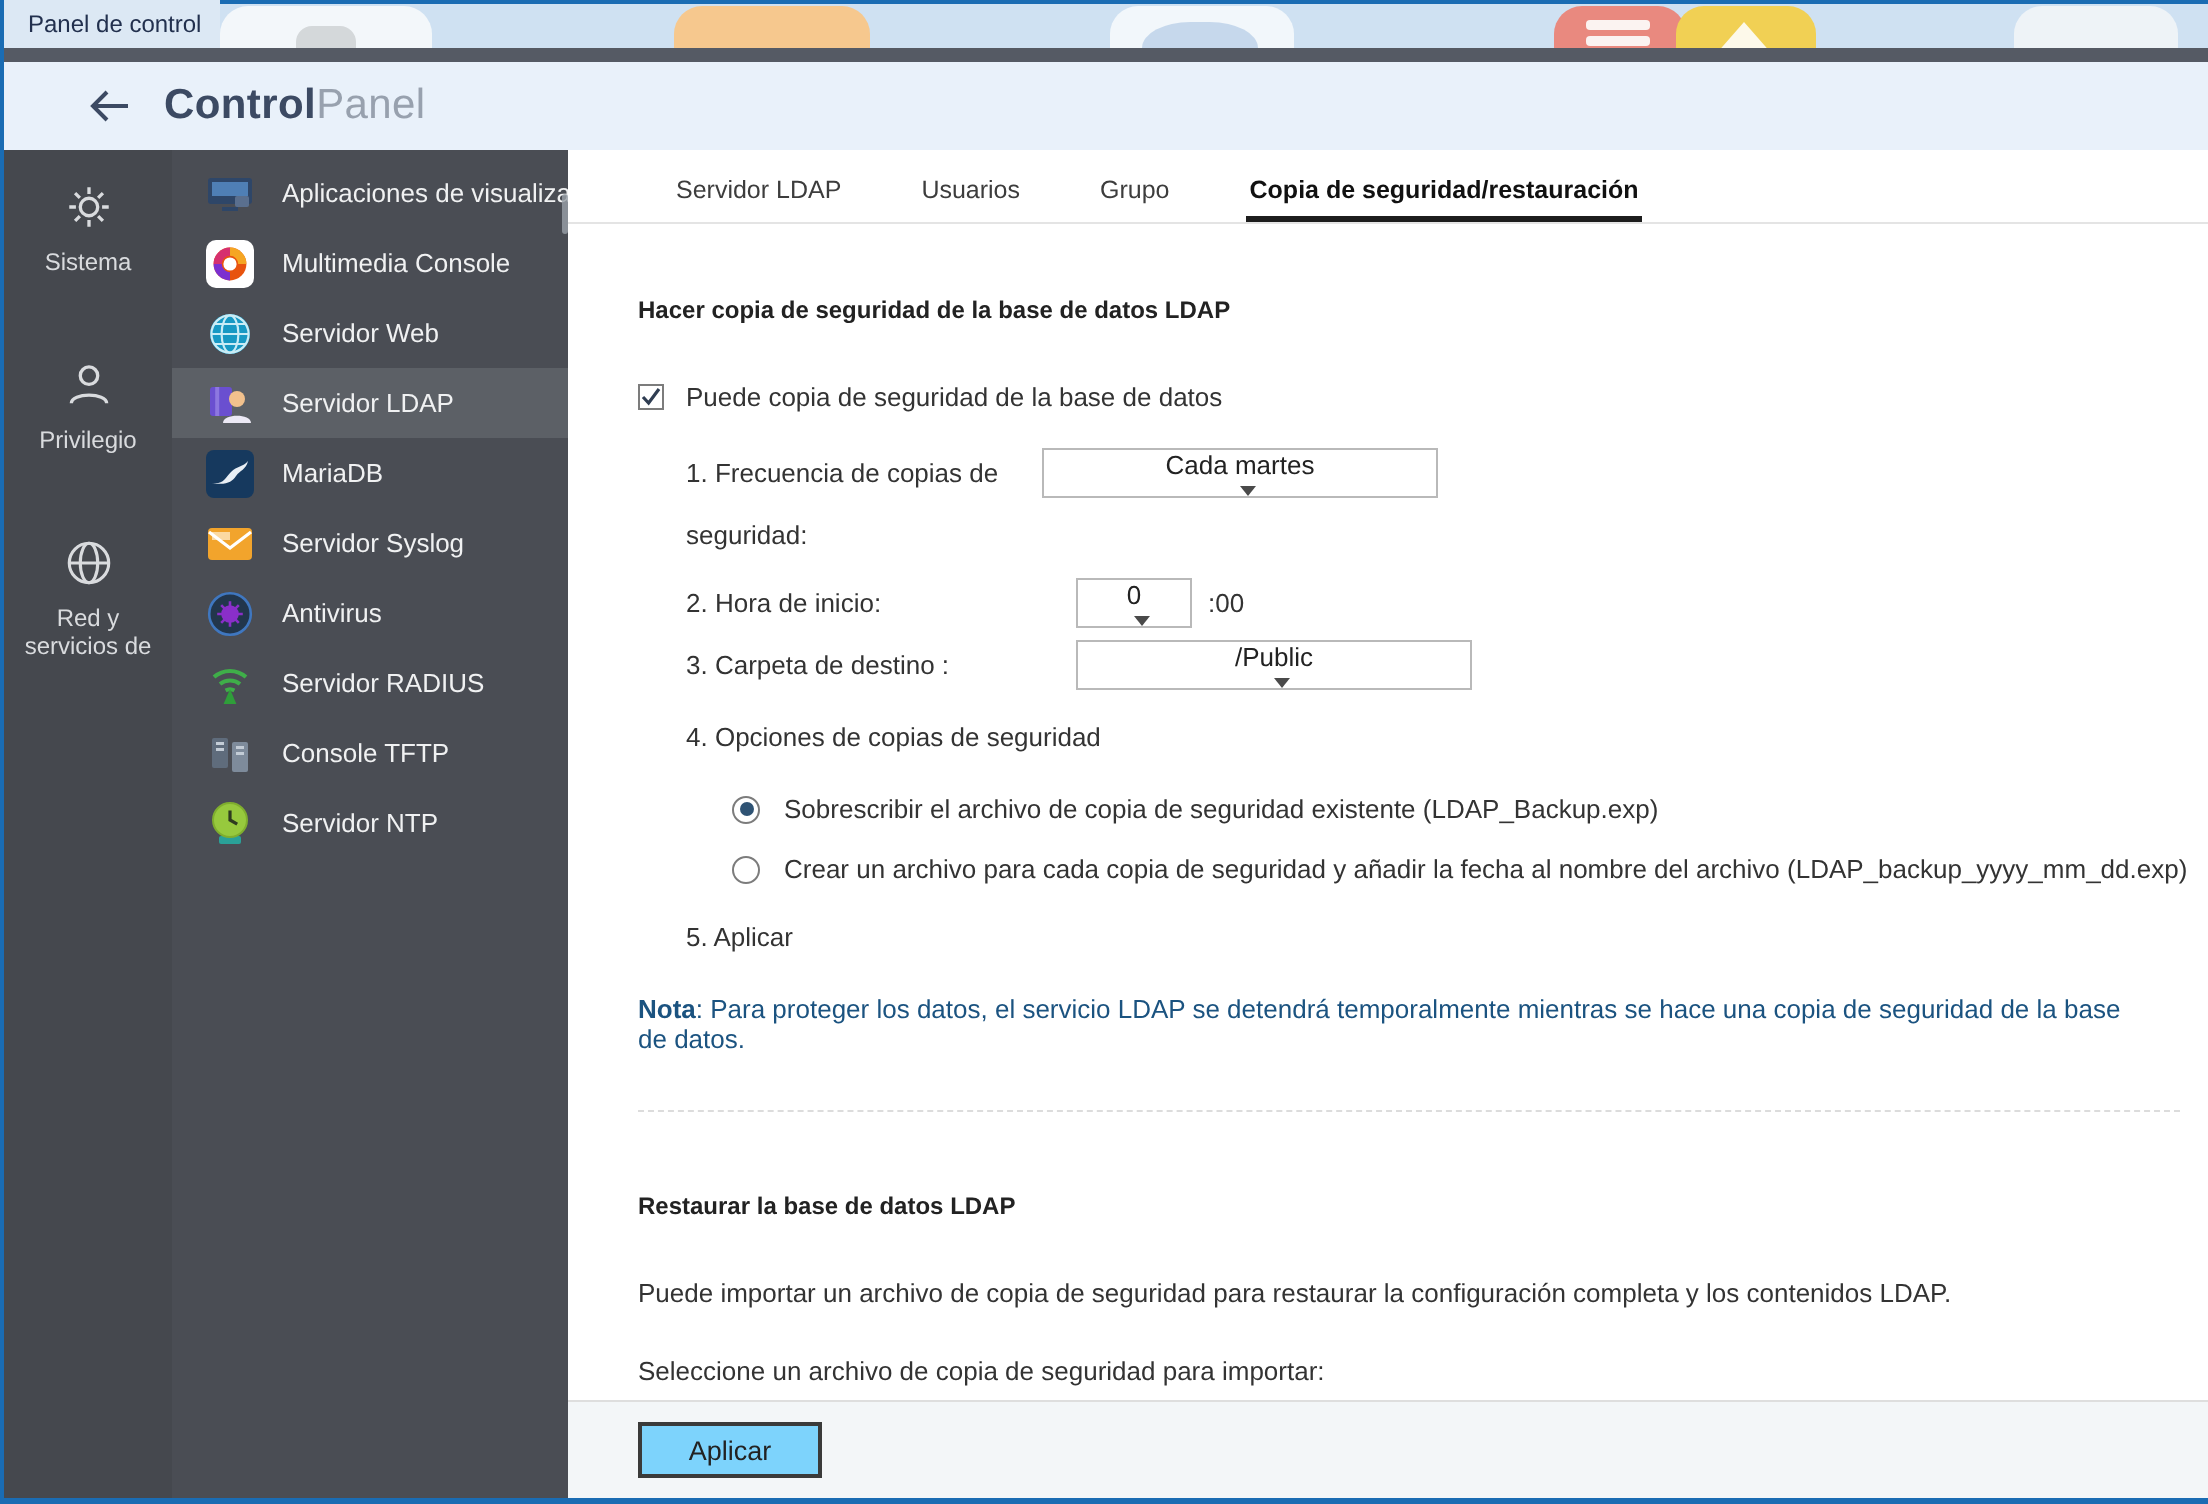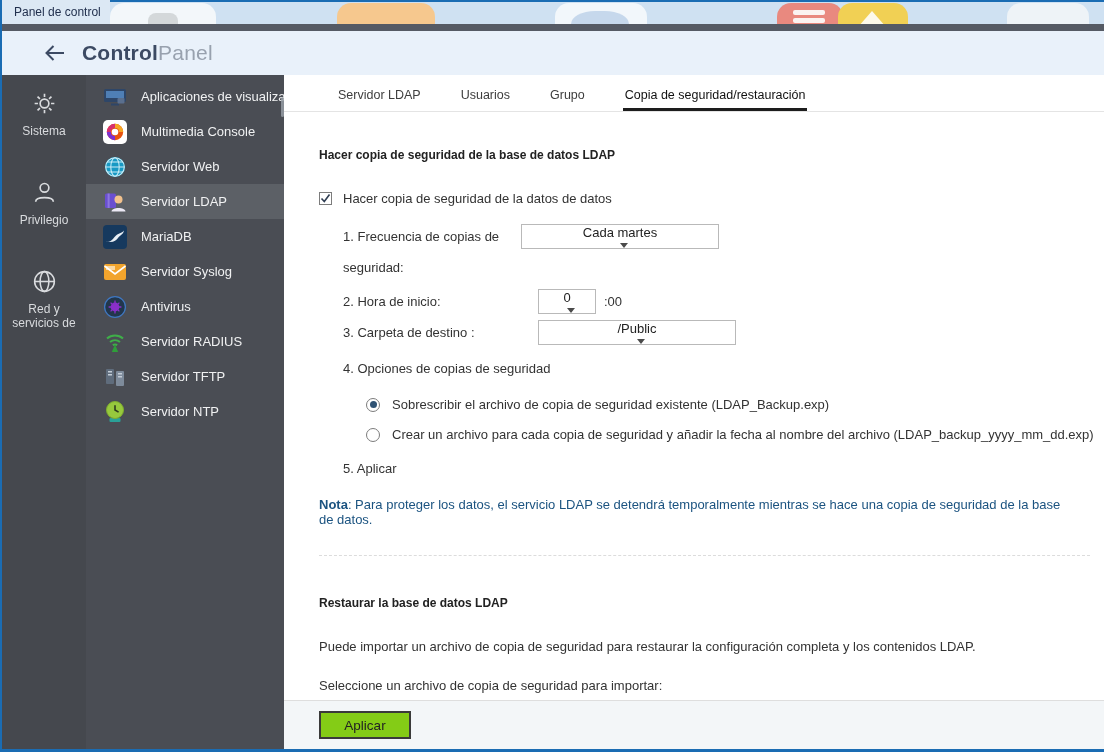--- a/index.html
+++ b/index.html
@@ -48,21 +48,21 @@
   .app-item.selected { background:#5c6066; }
   .app-icon { width:24px; height:24px; flex:0 0 auto; display:flex; align-items:center; justify-content:center; }
   .app-label { margin-left:14px; font-size:13px; color:#f0f1f2; white-space:nowrap; overflow:hidden; }
   .app-scroll-thumb { position:absolute; right:0; top:22px; width:3px; height:20px; background:#9aa1a9; border-radius:2px; opacity:.8; }
 
   
   .main { flex:1; background:#fff; display:flex; flex-direction:column; min-width:0; }
   .tabbar { height:37px; flex:0 0 auto; display:flex; align-items:flex-end; padding-left:52px;
             border-bottom:1px solid #e4e4e4; }
   .tab { font-size:12.5px; color:#3d3d3d; padding:0 2px 9px; margin-right:36px; cursor:pointer; white-space:nowrap; }
-  .tab.active { font-weight:normal; color:#111; border-bottom:3px solid #1d1d1d; padding-bottom:6px; }
+  .tab.active { font-weight:bold; color:#111; border-bottom:3px solid #1d1d1d; padding-bottom:6px; }
 
   .content { flex:1; overflow:hidden; font-size:13px; color:#333; }
   .section-heading { font-size:12px; font-weight:bold; color:#222; margin:36px 0 0 35px; }
 
   .check-row { display:flex; align-items:center; margin:29px 0 0 35px; }
   .checkbox { width:13px; height:13px; border:1px solid #7c7c7c; background:#fff; display:inline-flex;
               align-items:center; justify-content:center; cursor:pointer; }
   .check-row .lbl { margin-left:11px; }
 
   .form-row { display:flex; align-items:flex-start; margin:18px 0 6px 59px; }
@@ -87,21 +87,21 @@
 
   .note { margin:21px 35px 0 35px; color:#1b5380; }
   .note b { font-weight:bold; }
 
   .dashed-divider { margin:28px 14px 0 35px; border-top:1px dashed #dcdcdc; height:0; }
 
   .restore-desc { margin:29px 0 0 35px; }
   .restore-select-label { margin:24px 0 0 35px; }
 
   .footer { flex:0 0 49px; background:#f3f6f8; border-top:1px solid #dedede; display:flex; align-items:center; }
-  .apply-btn { margin-left:35px; width:92px; height:28px; background:#84cc16; border:2px solid #3a3a3a;
+  .apply-btn { margin-left:35px; width:92px; height:28px; background:#7dd3fc; border:2px solid #3a3a3a;
                font-size:13.5px; color:#222; cursor:pointer; font-family:"Liberation Sans", sans-serif; }
 
   .bottom-line { height:3px; background:#1a6cb3; flex:0 0 auto; }
 </style>
 </head>
 <body>
 
 <div class="window">
 
   <div class="top-strip">
@@ -289,21 +289,21 @@
               <rect x="3" y="4" width="8" height="15" rx="1" fill="#5f6c7c"></rect>
               <rect x="13" y="6" width="8" height="15" rx="1" fill="#7e8b9b"></rect>
               <g fill="#c3ccd6">
                 <rect x="5" y="6" width="4" height="1.5"></rect>
                 <rect x="5" y="9" width="4" height="1.5"></rect>
                 <rect x="15" y="8" width="4" height="1.5"></rect>
                 <rect x="15" y="11" width="4" height="1.5"></rect>
               </g>
             </svg>
         </span>
-        <span class="app-label">Servidor TFTP</span>
+        <span class="app-label">Console TFTP</span>
       </div>
 
       <div class="app-item">
         <span class="app-icon">
           <svg width="24" height="24" viewBox="0 0 24 24">
               <rect x="6.5" y="18" width="11" height="4" rx="1" fill="#2aa198"></rect>
               <circle cx="12" cy="10" r="8.5" fill="#97c93d"></circle>
               <circle cx="12" cy="10" r="8.5" fill="none" stroke="#7fae2e"></circle>
               <path d="M12 5.2V10l3.6 2.1" fill="none" stroke="#2e3b1f" stroke-width="1.6"></path>
             </svg>
@@ -324,21 +324,21 @@
       <div class="content">
 
         <div class="section-heading">Hacer copia de seguridad de la base de datos LDAP</div>
 
         <div class="check-row">
           <span class="checkbox">
             <svg width="11" height="11" viewBox="0 0 11 11">
                 <path d="M1.5 5.5l2.8 3L9.5 1.5" fill="none" stroke="#2f3d52" stroke-width="1.6"></path>
               </svg>
           </span>
-          <span class="lbl">Hacer copia de seguridad de la datos de datos</span>
+          <span class="lbl">Puede copia de seguridad de la base de datos</span>
         </div>
 
         <div class="form-row">
           <div class="form-label two-line">1. Frecuencia de copias de seguridad:</div>
           <div class="select w-lg">
             <span>Cada martes</span>
             <span class="caret"></span>
           </div>
         </div>
 

